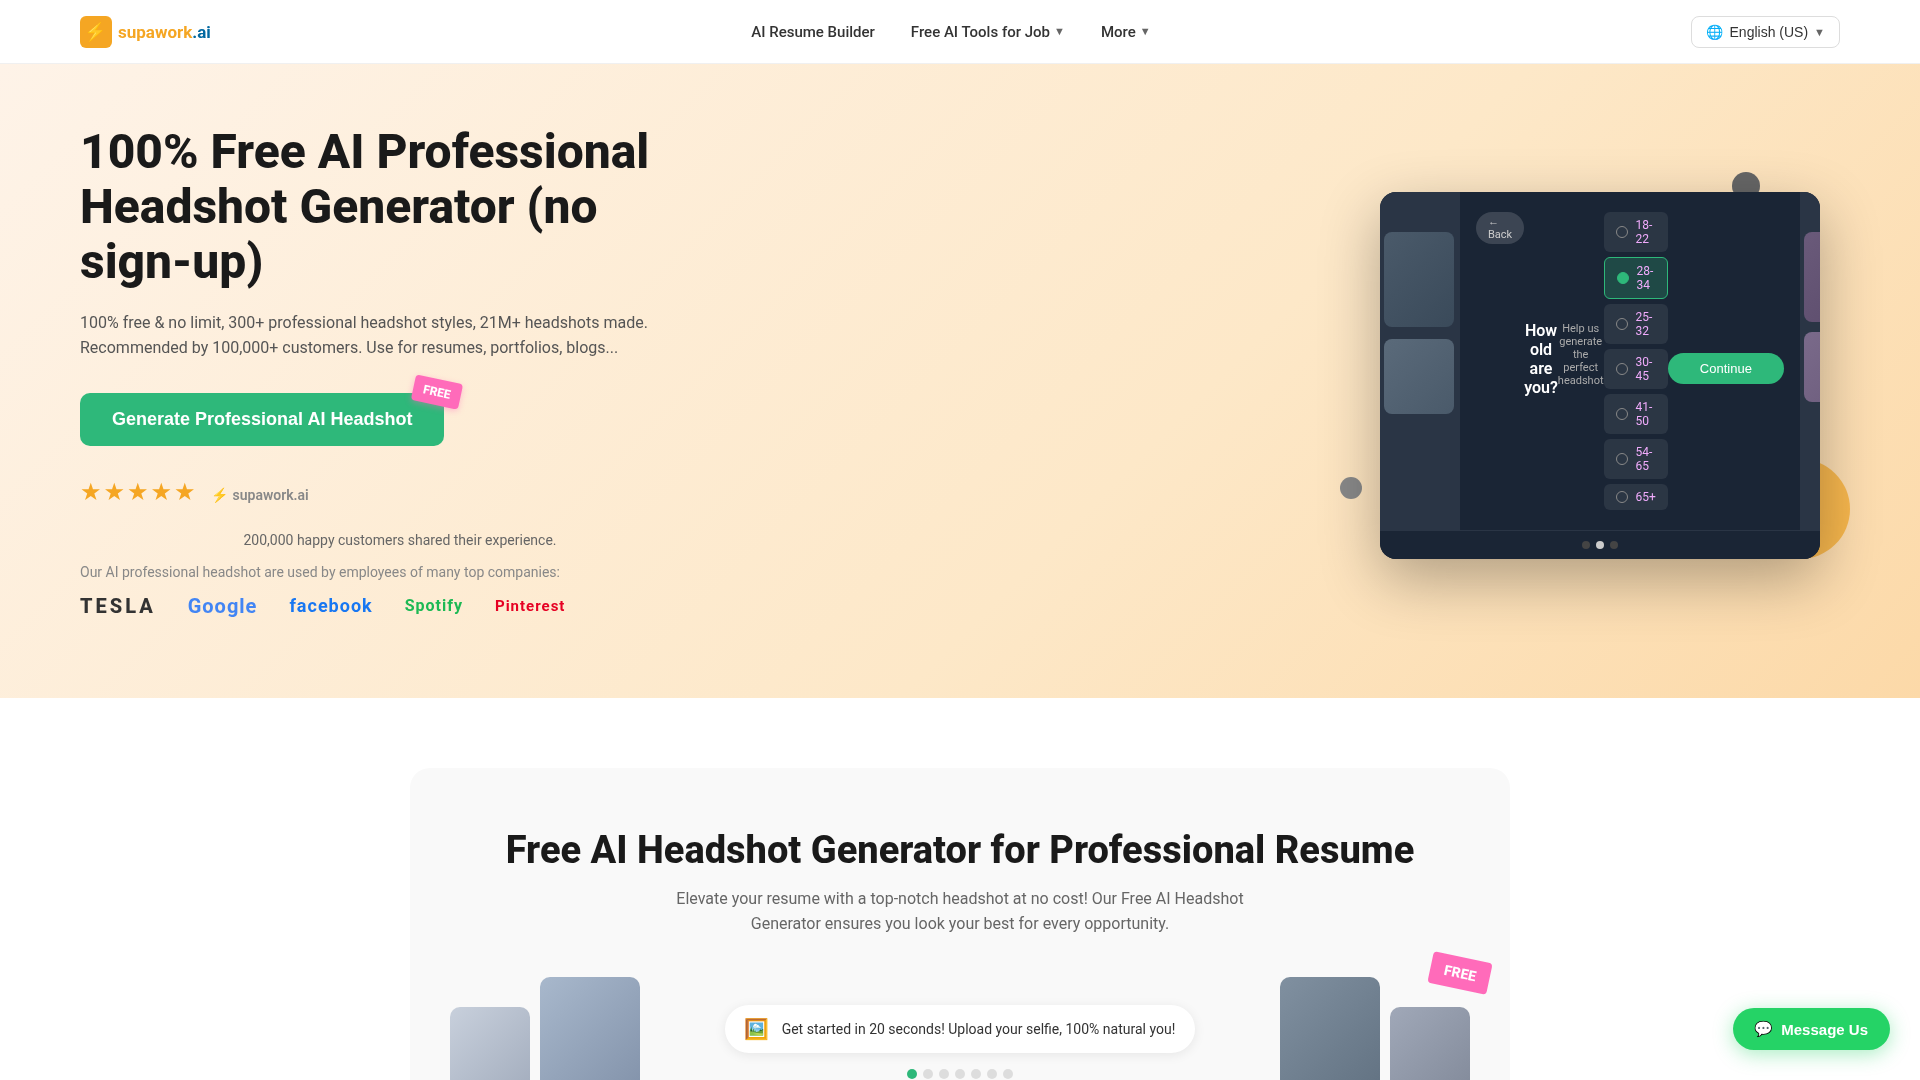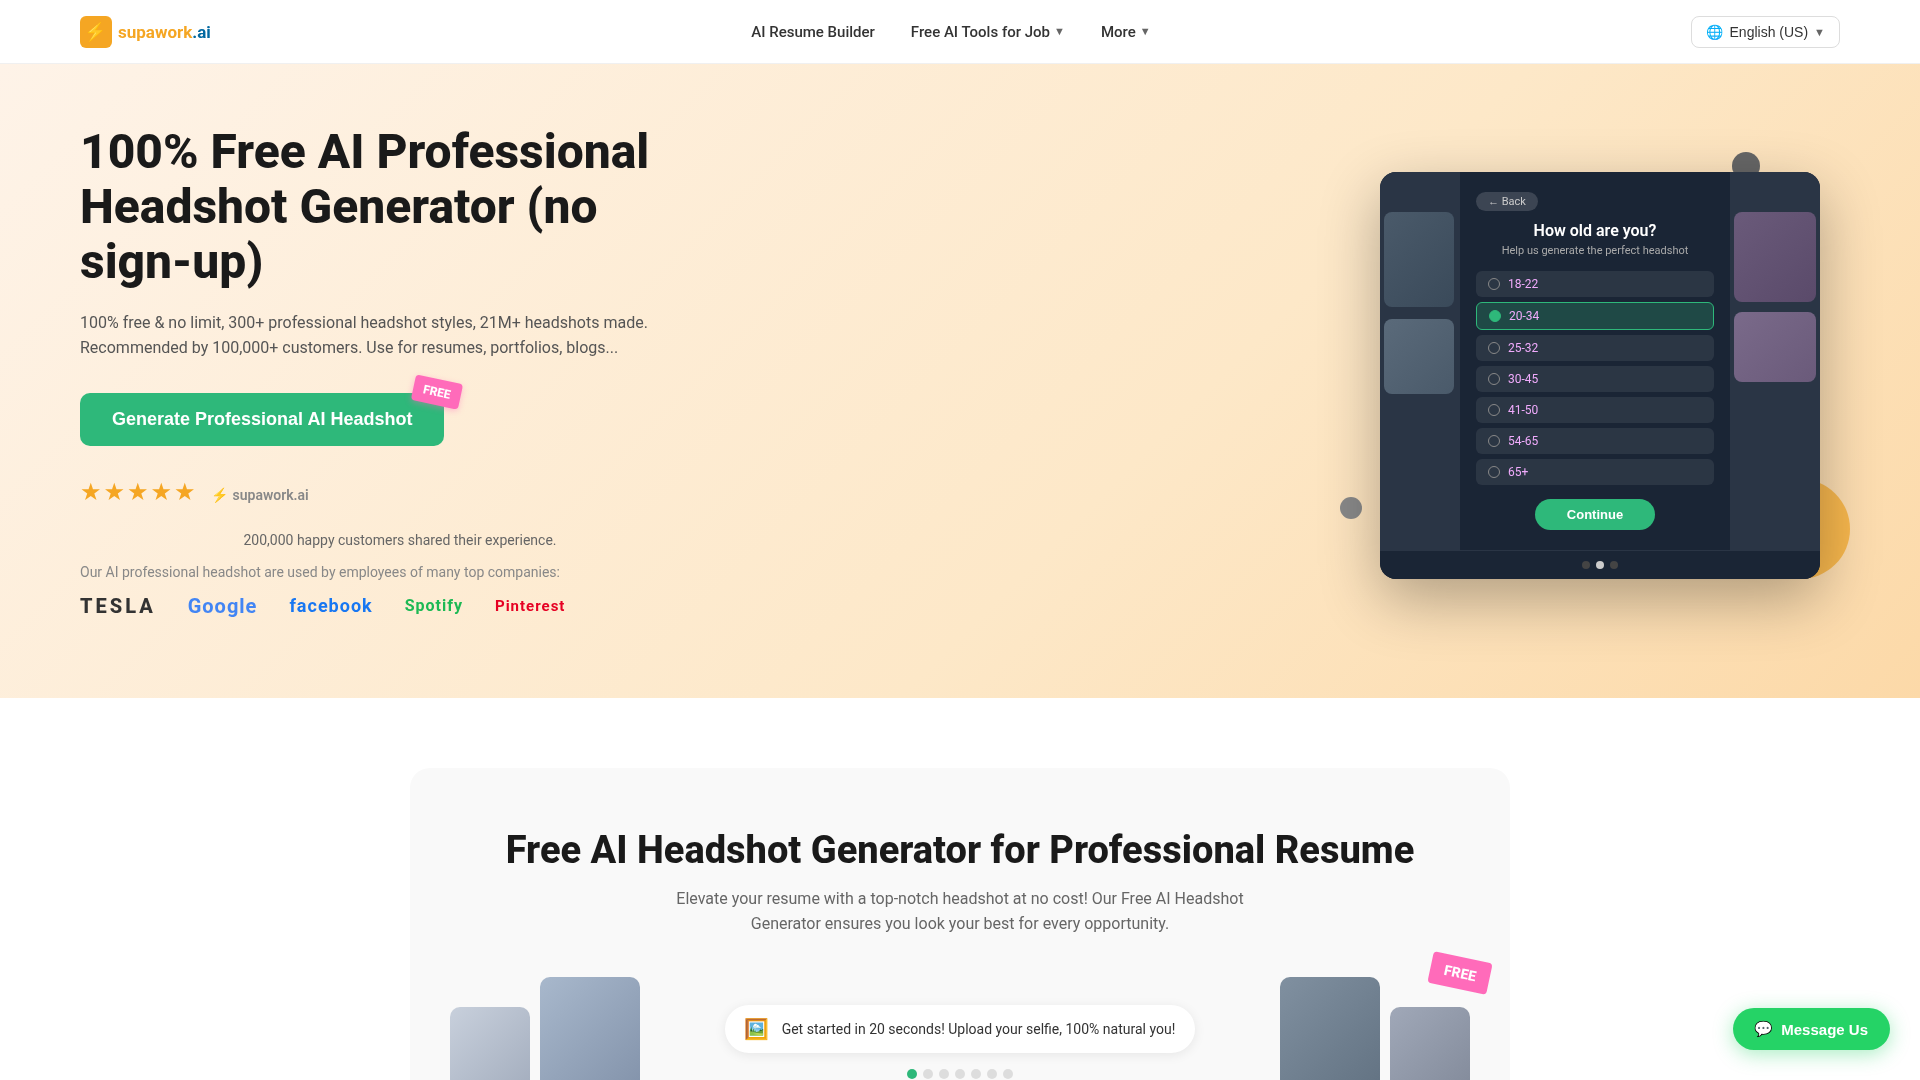--- a/index.html
+++ b/index.html
@@ -105,21 +105,21 @@
     }
     .mockup-side-img {
       width: 80px; background: #2a3545; flex-shrink: 0;
       display: flex; flex-direction: column; gap: 4px; padding: 40px 4px;
     }
     .person-placeholder {
       width: 70px; height: 80px; border-radius: 8px;
       background: linear-gradient(135deg, #3a4555, #2a3545);
     }
     .mockup-center-content {
-      flex: 1; display: flex; flex-direction: column; align-items: center;
+      flex: 1; display: flex; flex-direction: row; align-items: center;
       padding: 20px 16px;
     }
     .back-btn {
       background: rgba(255,255,255,0.15); border-radius: 20px;
       padding: 3px 12px; color: #ccc; font-size: 11px; margin-bottom: 10px;
       align-self: flex-start;
     }
     .question-title { color: #fff; font-size: 16px; font-weight: 600; margin-bottom: 4px; text-align: center; }
     .question-sub { color: #aaa; font-size: 11px; margin-bottom: 14px; text-align: center; }
     .radio-options { display: flex; flex-direction: column; gap: 5px; width: 100%; }
@@ -128,21 +128,21 @@
       padding: 6px 12px; color: #f0abfc; font-size: 12px;
       display: flex; align-items: center; gap: 8px;
     }
     .radio-opt.selected { background: rgba(46,184,122,0.25); border: 1px solid #2eb87a; }
     .radio-circle {
       width: 12px; height: 12px; border-radius: 50%; border: 1.5px solid #888; flex-shrink: 0;
     }
     .radio-circle.filled { background: #2eb87a; border-color: #2eb87a; }
     .continue-btn {
       background: #2eb87a; color: #fff; border-radius: 20px;
-      padding: 8px 32px; font-size: 13px; font-weight: 700; margin-top: 14px;
+      padding: 8px 32px; font-size: 13px; font-weight: 400; margin-top: 14px;
       cursor: pointer; border: none; text-align: right;
     }
     .mockup-right-img {
       width: 90px; background: #2a3545; flex-shrink: 0;
       display: flex; flex-direction: column; gap: 4px; padding: 40px 4px;
     }
     .person-placeholder-right {
       width: 82px; height: 90px; border-radius: 8px;
       background: linear-gradient(135deg, #3a4555, #2a3545);
     }
@@ -280,21 +280,21 @@
           <div class="back-btn">← Back</div>
           <div class="question-title">How old are you?</div>
           <div class="question-sub">Help us generate the perfect headshot</div>
           <div class="radio-options">
             <div class="radio-opt">
               <div class="radio-circle"></div>
               <span>18-22</span>
             </div>
             <div class="radio-opt selected">
               <div class="radio-circle filled"></div>
-              <span>20-34</span>
+              <span>28-34</span>
             </div>
             <div class="radio-opt">
               <div class="radio-circle"></div>
               <span>25-32</span>
             </div>
             <div class="radio-opt">
               <div class="radio-circle"></div>
               <span>30-45</span>
             </div>
             <div class="radio-opt">

